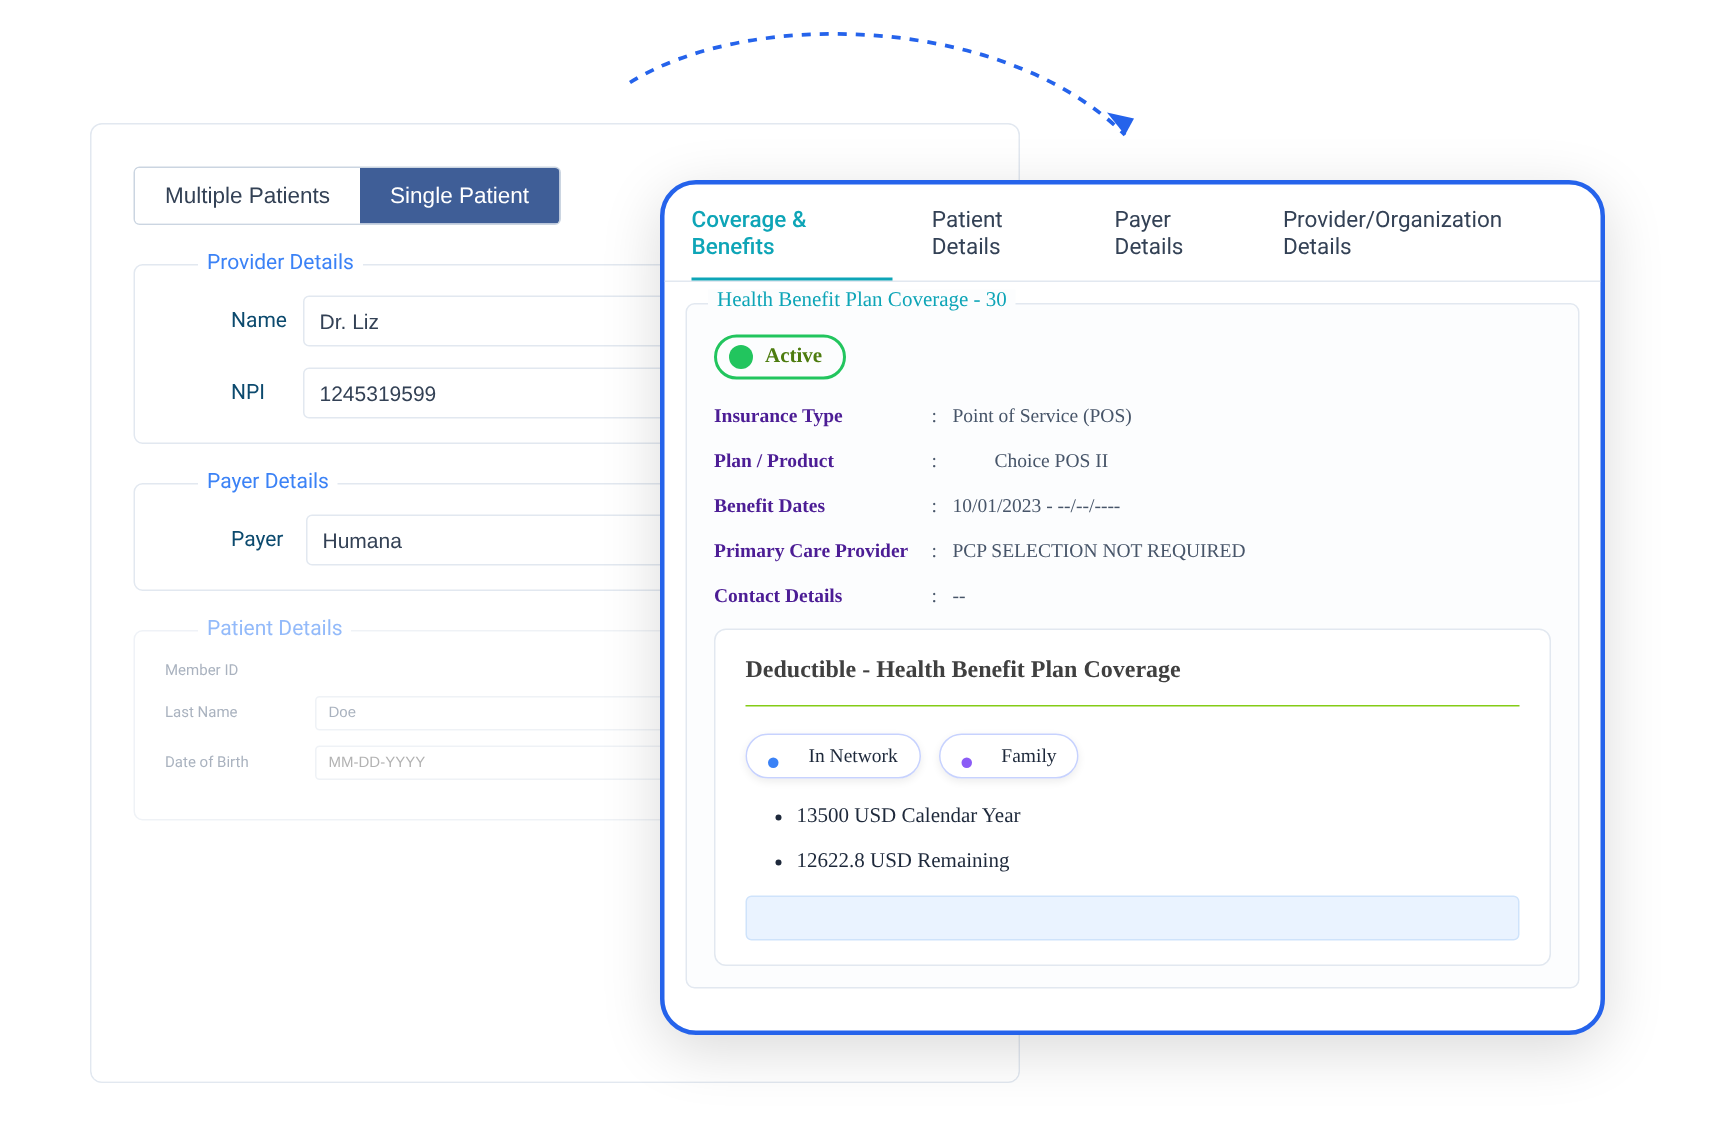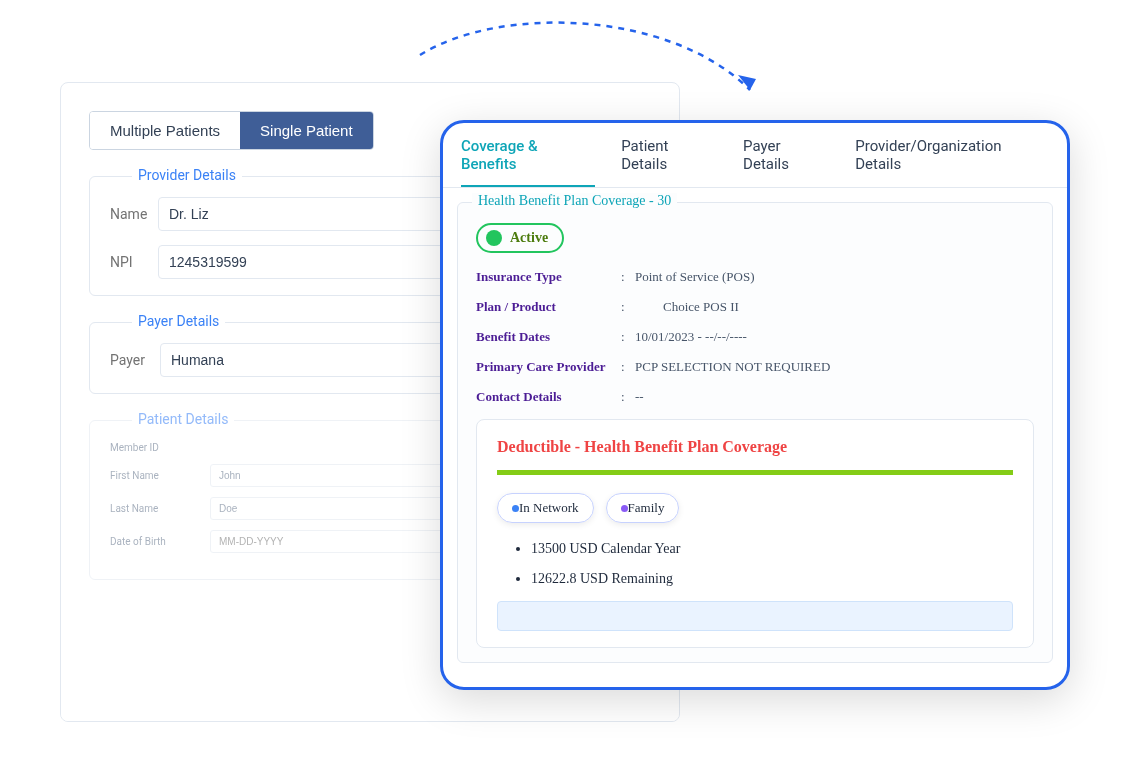--- a/index.html
+++ b/index.html
@@ -81,21 +81,22 @@
   }
   .form-row {
     display: flex;
     align-items: center;
     margin-bottom: 14px;
   }
   .form-row:last-child { margin-bottom: 0; }
   .form-label {
     width: 48px;
     font-size: 14px;
-    color: #737373;
+    color: #0c4a6e;
+    margin-left: 44px;
   }
   .form-input {
     flex: 1;
     border: 1px solid #e2e8f0;
     border-radius: 4px;
     padding: 8px 10px;
     font-size: 14px;
     color: #334155;
     background: #fff;
   }
@@ -222,34 +223,34 @@
   .deductible-card {
     margin: 14px 0 0 0;
     border: 1px solid #e2e8f0;
     border-radius: 8px;
     background: #fff;
     padding: 18px 20px 16px 20px;
   }
   .deductible-title {
     font-size: 16px;
     font-weight: 700;
-    color: #ef4444;
+    color: #404040;
     padding-bottom: 14px;
-    border-bottom: 5px solid #84cc16;
+    border-bottom: 1px solid #84cc16;
     margin-bottom: 18px;
   }
   .chip-row {
     display: flex;
     gap: 12px;
     margin-bottom: 18px;
   }
   .chip {
     display: inline-flex;
-    align-items: center;
-    gap: 0;
+    align-items: flex-end;
+    gap: 20px;
     border: 1px solid #c7d2fe;
     border-radius: 999px;
     padding: 6px 14px;
     font-size: 13px;
     color: #1e293b;
     box-shadow: 0 2px 6px rgba(0,0,0,0.08);
   }
   .chip-dot {
     width: 7px; height: 7px;
     border-radius: 50%;
@@ -305,24 +306,20 @@
     <div class="form-row">
       <div class="form-label form-label-wide">Payer</div>
       <input class="form-input" value="Humana" style="">
     </div>
   </div>
 
   <div class="fieldset faded">
     <div class="fieldset-legend">Patient Details</div>
     <div class="mini-row">
       <div class="mini-label">Member ID</div>
-    </div>
-    <div class="mini-row">
-      <div class="mini-label">First Name</div>
-      <input class="mini-input" value="John" style="">
     </div>
     <div class="mini-row">
       <div class="mini-label">Last Name</div>
       <input class="mini-input" value="Doe" style="">
     </div>
     <div class="mini-row">
       <div class="mini-label">Date of Birth</div>
       <input class="mini-input" placeholder="MM-DD-YYYY" style="">
     </div>
   </div>

